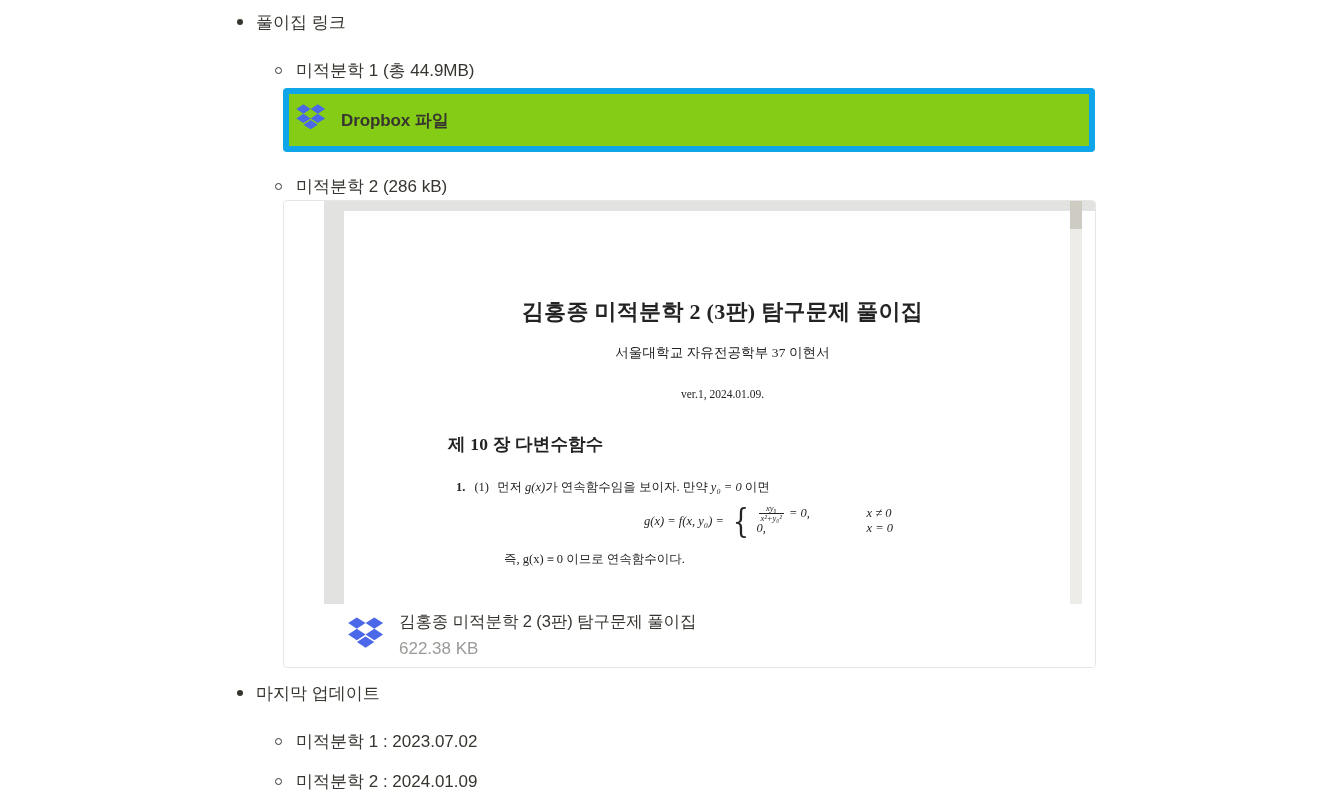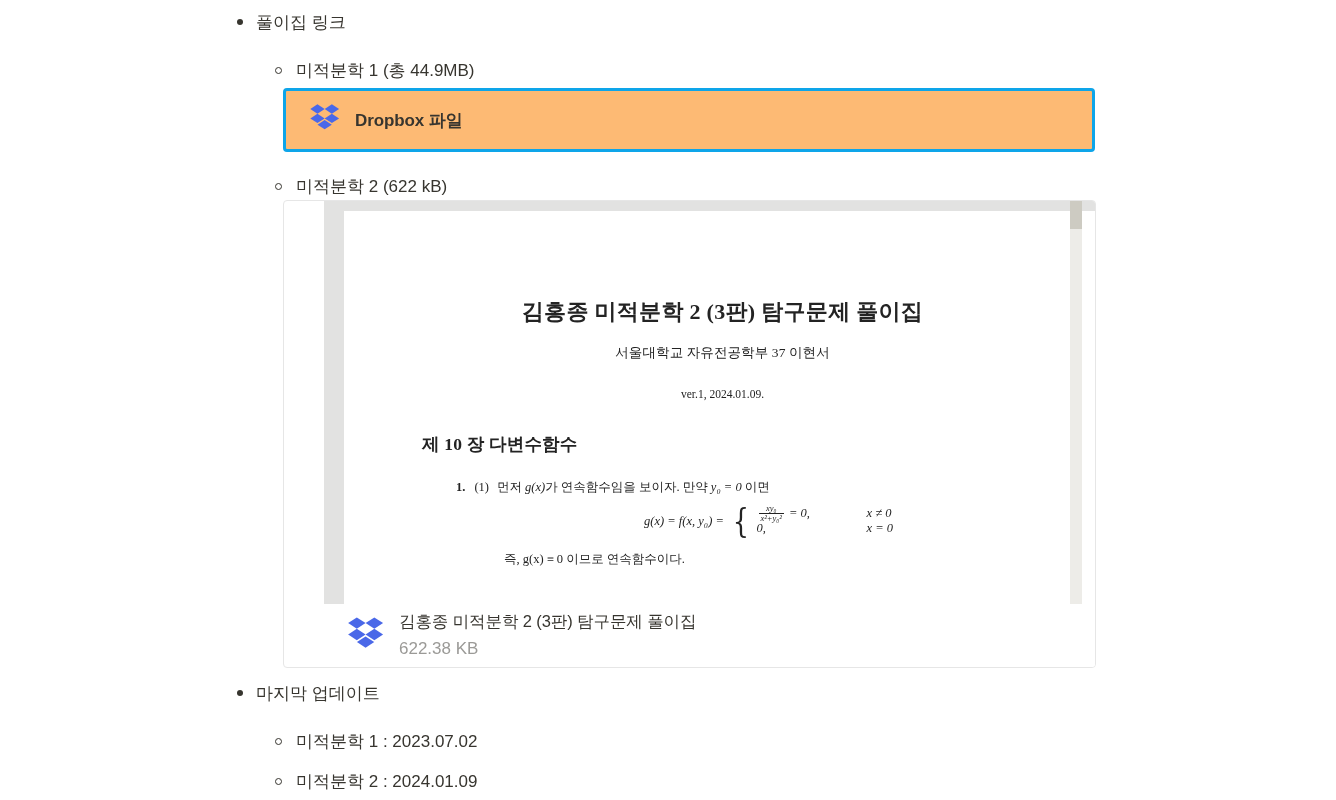--- a/index.html
+++ b/index.html
@@ -74,27 +74,27 @@
   .blk-sub1     { position:absolute; left:256px; top:50px;  }
   .card-simple  { position:absolute; left:283px; top:88px; width:812px; height:64px; }
   .blk-sub2     { position:absolute; left:256px; top:166px; }
   .card-preview { position:absolute; left:283px; top:200px; width:813px; height:468px; }
   .blk-title2   { position:absolute; left:228px; top:681px; }
   .blk-sub3     { position:absolute; left:256px; top:721px; }
   .blk-sub4     { position:absolute; left:256px; top:761px; }
 
   
   .card-simple {
-    border: 3px solid #0ea5e9;
+    border: 6px solid #0ea5e9;
     border-radius: 4px;
-    background: #fdba74;
+    background: #84cc16;
     display: flex;
     align-items: center;
     box-sizing: border-box;
-    padding-left: 23px;
+    padding-left: 6px;
     cursor: pointer;
   }
   .card-simple .dbx-logo { flex: 0 0 auto; margin-right: 14px; }
   .card-simple .dbx-label {
     font-size: 17px;
     font-weight: 700;
     color: #37352f;
     letter-spacing: -0.1px;
   }
 
@@ -163,21 +163,21 @@
   }
   .pdf-version {
     text-align: center;
     font-size: 11.5px;
     margin-top: 26px;
   }
   .pdf-chapter {
     font-size: 17.5px;
     font-weight: 700;
     margin-top: 32px;
-    margin-left: 78px;
+    margin-left: 104px;
     letter-spacing: 0.2px;
   }
   .pdf-item {
     margin-top: 23px;
     margin-left: 112px;
     font-size: 12.5px;
   }
   .pdf-item .num { font-weight: 700; margin-right: 9px; }
   .pdf-item .sub { margin-right: 8px; }
   .mi { font-style: italic; }
@@ -274,21 +274,21 @@
           <path d="M10.8 29.5 L21 36.2 L31.2 29.5 L21 22.8 Z"></path>
         </g>
       </svg>
     </span>
     <span class="dbx-label">Dropbox 파일</span>
   </div>
 
   <ul class="inner blk-sub2">
     <li class="li-l2">
       <span class="bullet-circle"></span>
-      <span>미적분학 2 (622 kB)</span>
+      <span>미적분학 2 (286 kB)</span>
     </li>
   </ul>
 
   <div class="card-preview">
 
     <div class="preview-viewport">
       <div class="pdf-page">
         <div class="pdf-inner">
           <div class="pdf-title">김홍종 미적분학 2 (3판) 탐구문제 풀이집</div>
           <div class="pdf-author">서울대학교 자유전공학부 37 이현서</div>

